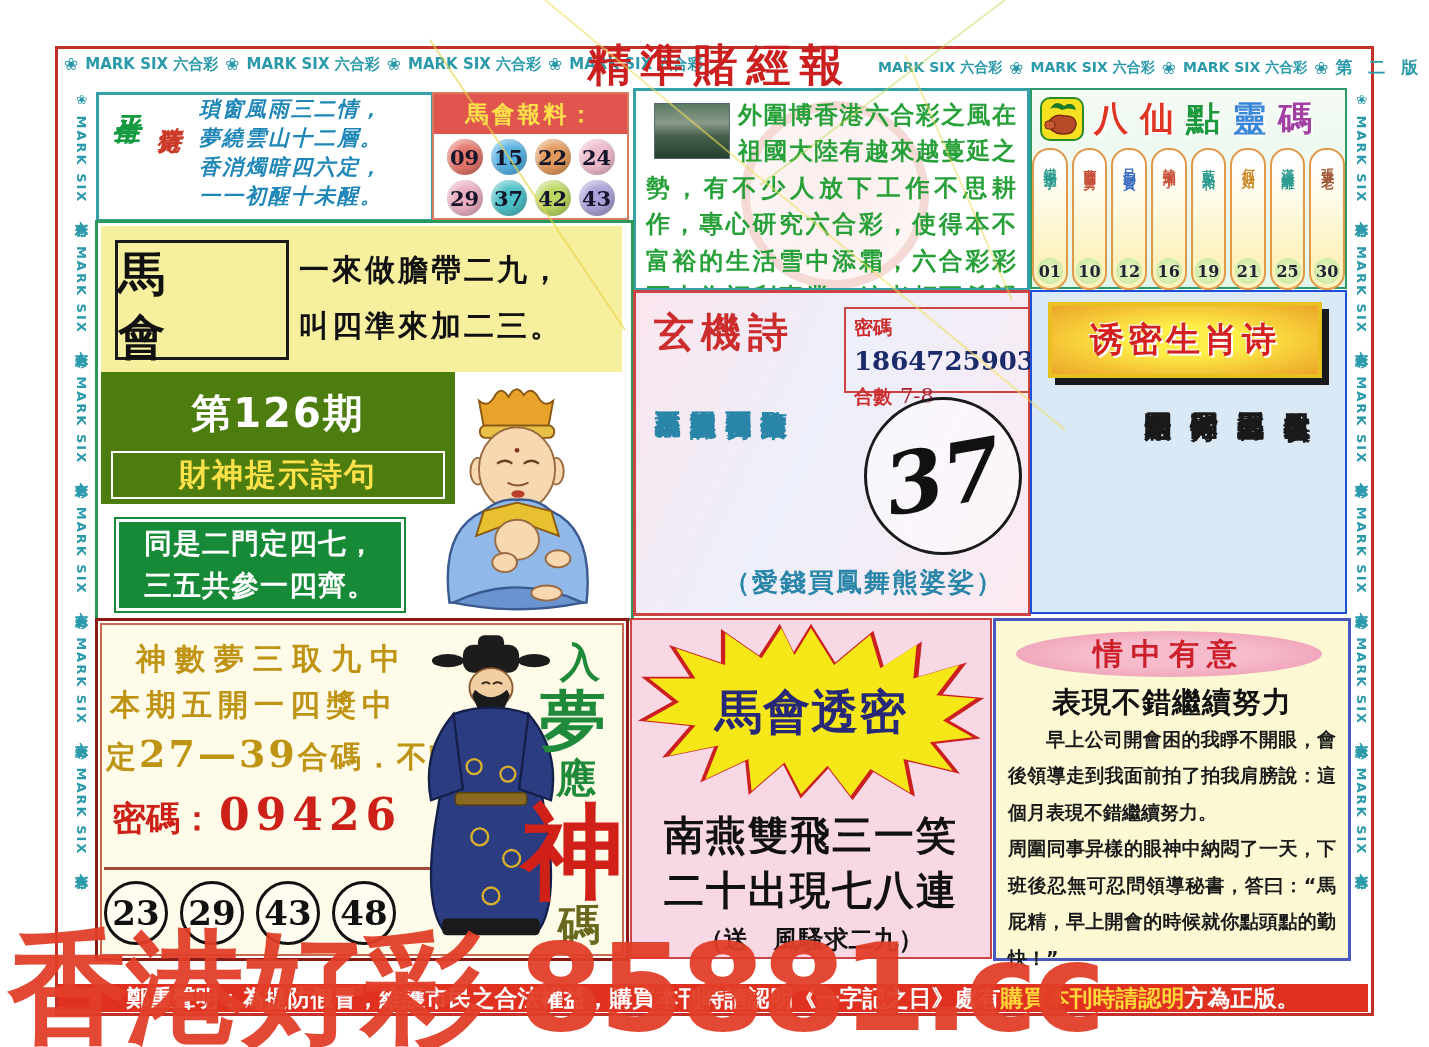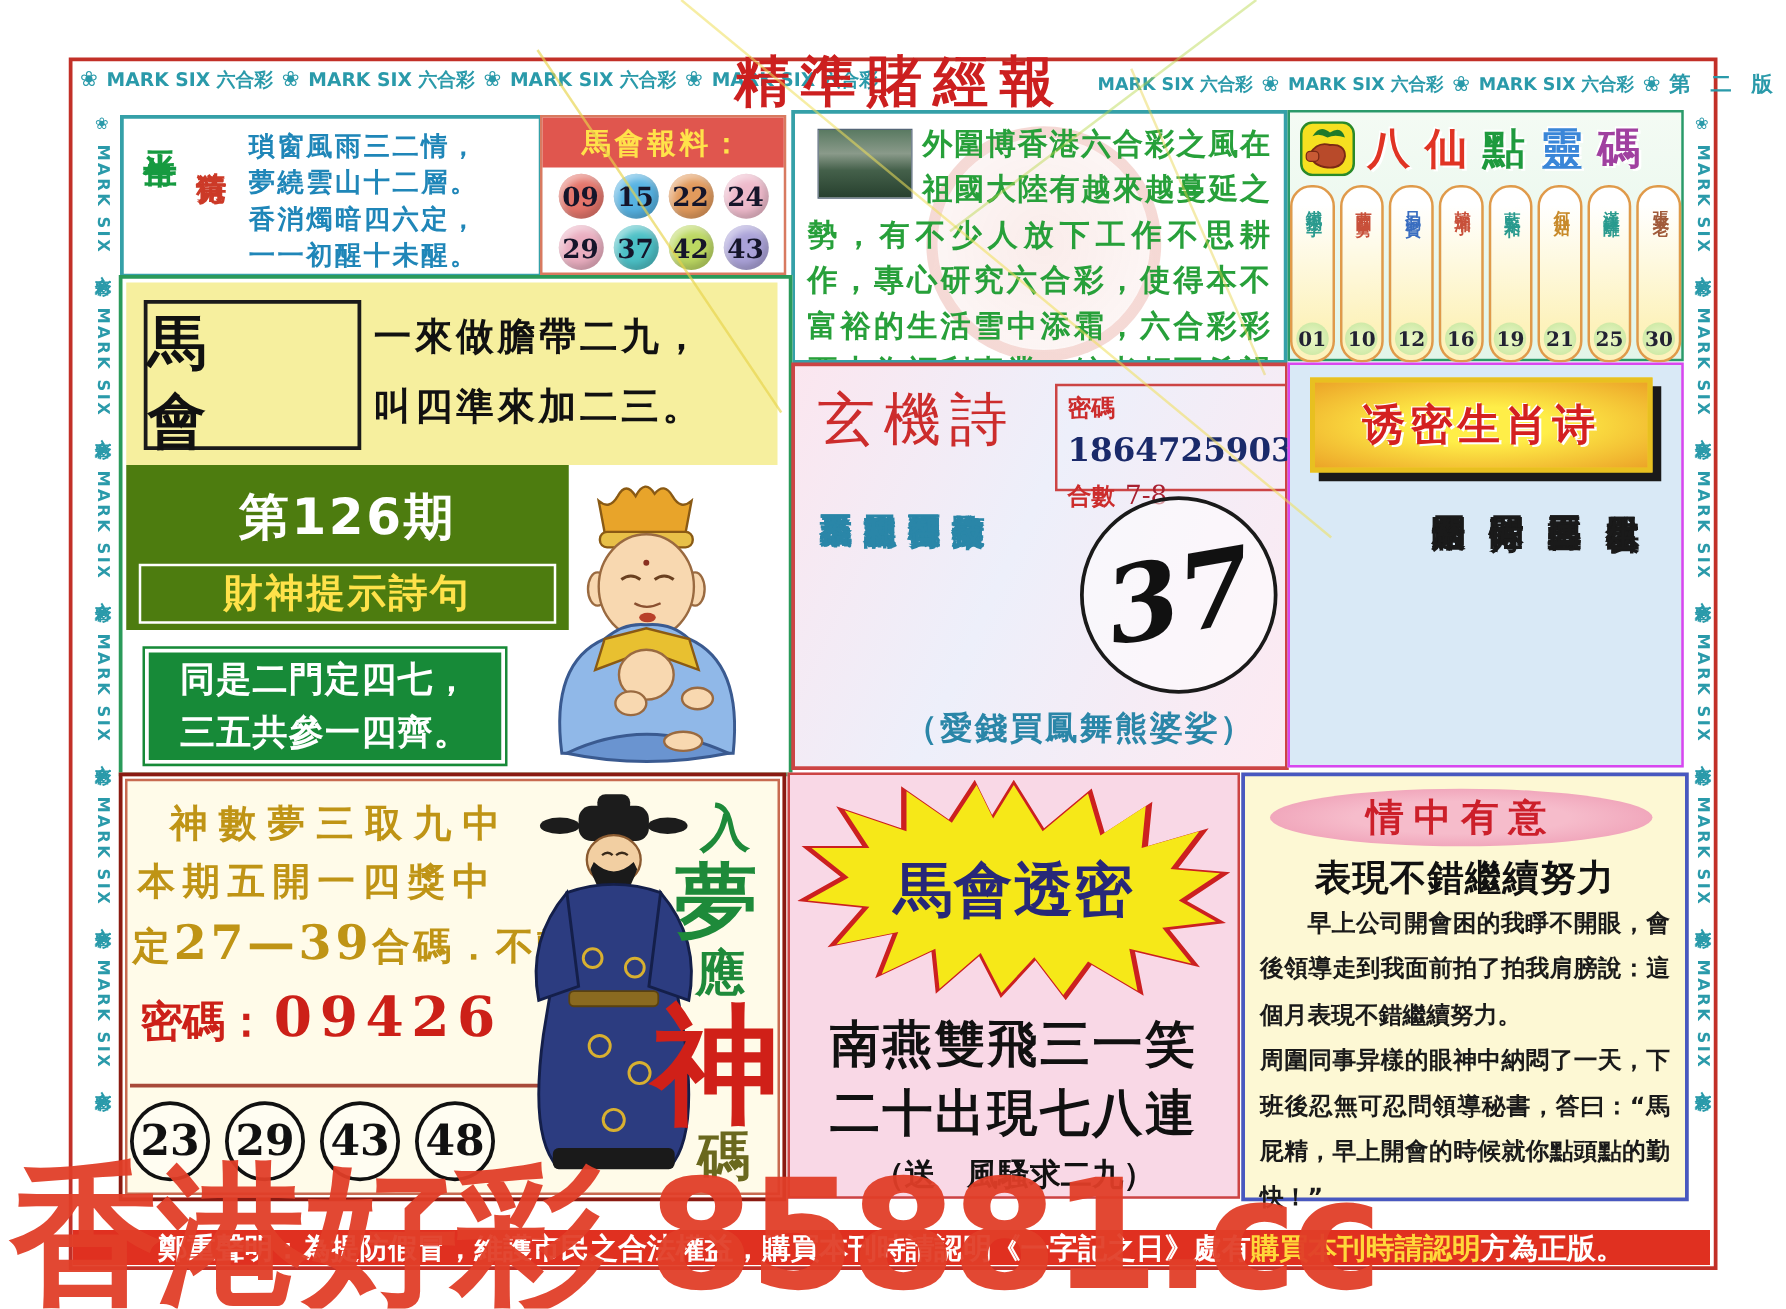--- a/index.html
+++ b/index.html
@@ -17,21 +17,21 @@
   #page-title{left:562px;top:36px;width:316px;text-align:center;color:#cc1f1f;
       font-family:"DejaVu Serif",serif;font-weight:bold;font-size:44px;letter-spacing:9px;}
   #edition{color:#2a9aaa;font-size:17px;letter-spacing:5px;font-weight:bold;}
   
   .side-strip{writing-mode:vertical-rl;color:#2a9aaa;font-weight:bold;font-size:13px;
       letter-spacing:2px;overflow:hidden;}
   #strip-l{left:60px;top:92px;width:30px;height:888px;}
   #strip-r{left:1344px;top:92px;width:26px;height:888px;}
   
   #zodiac{left:96px;top:92px;width:332px;height:124px;border:3px solid #35a0a8;background:#fff;
-      display:flex;align-items:flex-end;}
+      display:flex;align-items:flex-start;font-style:italic;}
   .vtxt{writing-mode:vertical-rl;text-orientation:upright;}
   #zodiac-main{color:#169a40;font-size:27px;font-weight:bold;margin-left:10px;height:118px;}
   #zodiac-sub{color:#cc3a28;font-size:24px;font-weight:bold;margin:14px 6px 0 8px;height:100px;}
   #zodiac-poem{color:#1f86b8;font-weight:bold;font-size:21px;line-height:1.38;margin-left:8px;letter-spacing:2px;}
   
   #baoliao{left:432px;top:92px;width:193px;height:124px;border:2px solid #d87a60;background:#fff;}
   #baoliao-hd{height:40px;background:#e0564e;color:#ffe24a;font-weight:bold;font-size:23px;
       display:flex;align-items:center;justify-content:center;letter-spacing:3px;}
   .ballrow{display:flex;gap:8px;justify-content:center;margin-top:5px;}
   .ball{width:36px;height:36px;border-radius:50%;display:flex;align-items:center;justify-content:center;
@@ -72,37 +72,37 @@
   #hint{margin:10px 10px 0 10px;border:2px solid #fff;color:#ffe24a;font-weight:bold;font-size:31px;
       text-align:center;letter-spacing:2px;padding:1px 0;}
   #greenbox{position:absolute;left:18px;top:296px;width:282px;height:86px;background:#178a38;
       border:3px solid #fff;outline:2px solid #178a38;color:#fff;font-weight:bold;font-size:28px;
       display:flex;flex-direction:column;justify-content:center;text-align:center;line-height:1.5;letter-spacing:1px;}
   #buddha{position:absolute;right:6px;bottom:4px;}
   
   #xuanji{left:633px;top:290px;width:392px;height:320px;border:3px solid #cc4444;
       background:linear-gradient(115deg,#fbe6ef 0%,#edeffa 45%,#fde9f1 100%);}
   #xj-title{position:absolute;left:18px;top:12px;color:#cc2c2c;font-family:"DejaVu Serif",serif;
-      font-weight:normal;font-size:46px;letter-spacing:7px;}
+      font-weight:bold;font-size:40px;letter-spacing:7px;}
   #xj-secret{position:absolute;left:208px;top:14px;width:168px;height:74px;border:2px solid #cc4444;
       padding:4px 8px;line-height:1.5;}
   .xj-lbl{color:#cc2c2c;font-weight:bold;font-size:19px;margin-right:8px;}
   #xj-mima{color:#1a2a6a;font-family:"DejaVu Serif",serif;font-weight:bold;font-size:26px;}
   #xj-heshu{color:#a82030;font-family:"DejaVu Serif",serif;font-weight:normal;font-size:21px;}
   #xj-poem{position:absolute;left:10px;top:98px;height:208px;writing-mode:vertical-rl;
       text-orientation:upright;color:#2a86a8;font-weight:bold;font-size:26px;line-height:1.05;}
   #xj-poem div{margin:0 8px;}
   #xj-circle{position:absolute;left:228px;top:104px;width:152px;height:152px;border:3px solid #1a1a1a;
       border-radius:50%;background:rgba(255,255,255,.55);display:flex;align-items:center;justify-content:center;}
   #xj-circle span{font-family:"DejaVu Serif",serif;font-style:italic;font-weight:bold;font-size:84px;
       color:#111;transform:rotate(-10deg);}
   #xj-foot{position:absolute;left:0;top:272px;width:100%;text-align:center;color:#2a86a8;
       font-weight:bold;font-size:26px;letter-spacing:2px;padding-left:32px;}
   
-  #shengxiao{left:1030px;top:290px;width:313px;height:320px;border:2px solid #d946ef;background:#d9e9f6;}
+  #shengxiao{left:1030px;top:290px;width:313px;height:320px;border:2px solid #1d4ed8;background:#d9e9f6;}
   #sx-plaque{position:absolute;left:16px;top:10px;width:266px;height:68px;background:#f0d020;
       border:4px solid #e8c020;box-shadow:7px 7px 0 #1a1a1a;display:flex;align-items:center;justify-content:center;}
   #sx-plaque-inner{width:100%;height:100%;background:radial-gradient(ellipse at center,#ffee48 30%,#eca428 100%);
       display:flex;align-items:center;justify-content:center;}
   #sx-title{color:#d42020;font-weight:bold;font-size:34px;letter-spacing:4px;
       text-shadow:2px 2px 0 #fff,-1px -1px 0 #fff;}
   #sx-poem{position:absolute;right:16px;top:100px;height:212px;writing-mode:vertical-rl;
       text-orientation:upright;color:#1a1a1a;font-family:"DejaVu Serif",serif;font-weight:bold;
       font-size:27px;line-height:1.05;}
   #sx-poem div{margin:0 18px;}

